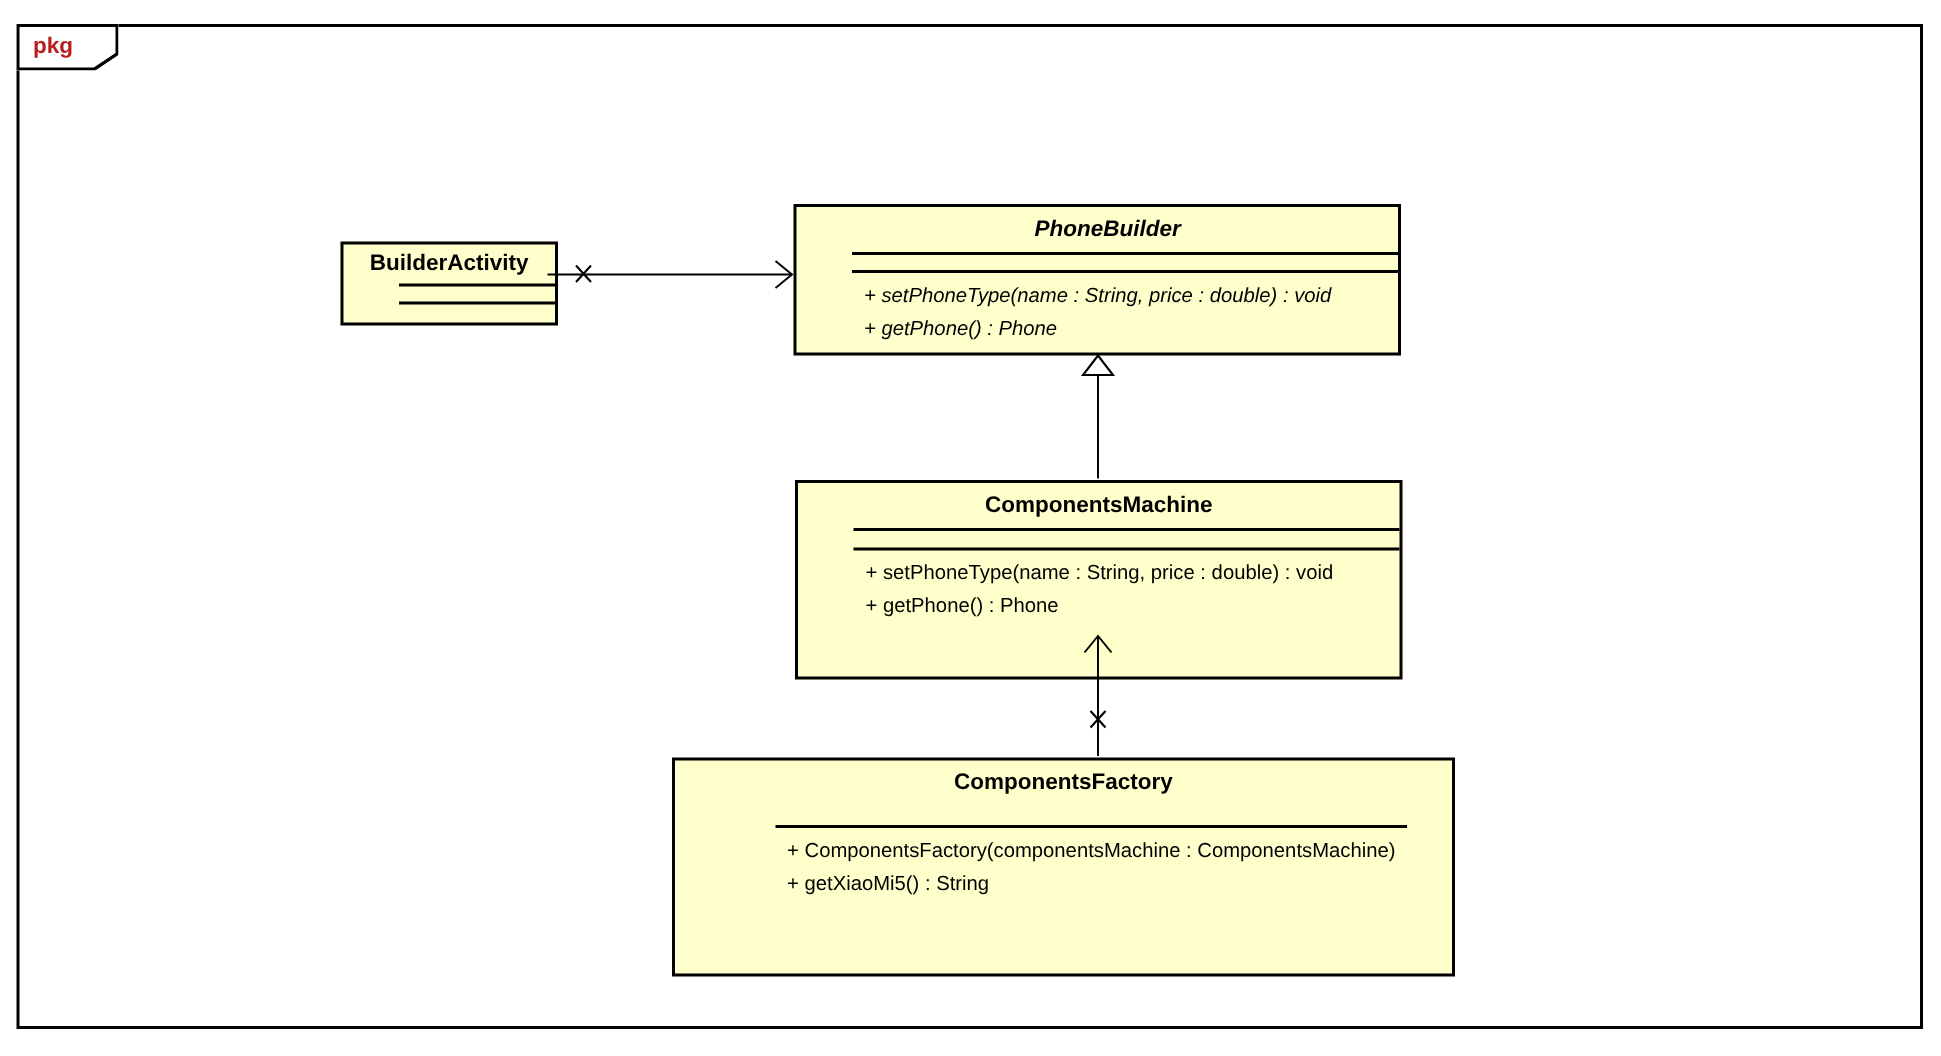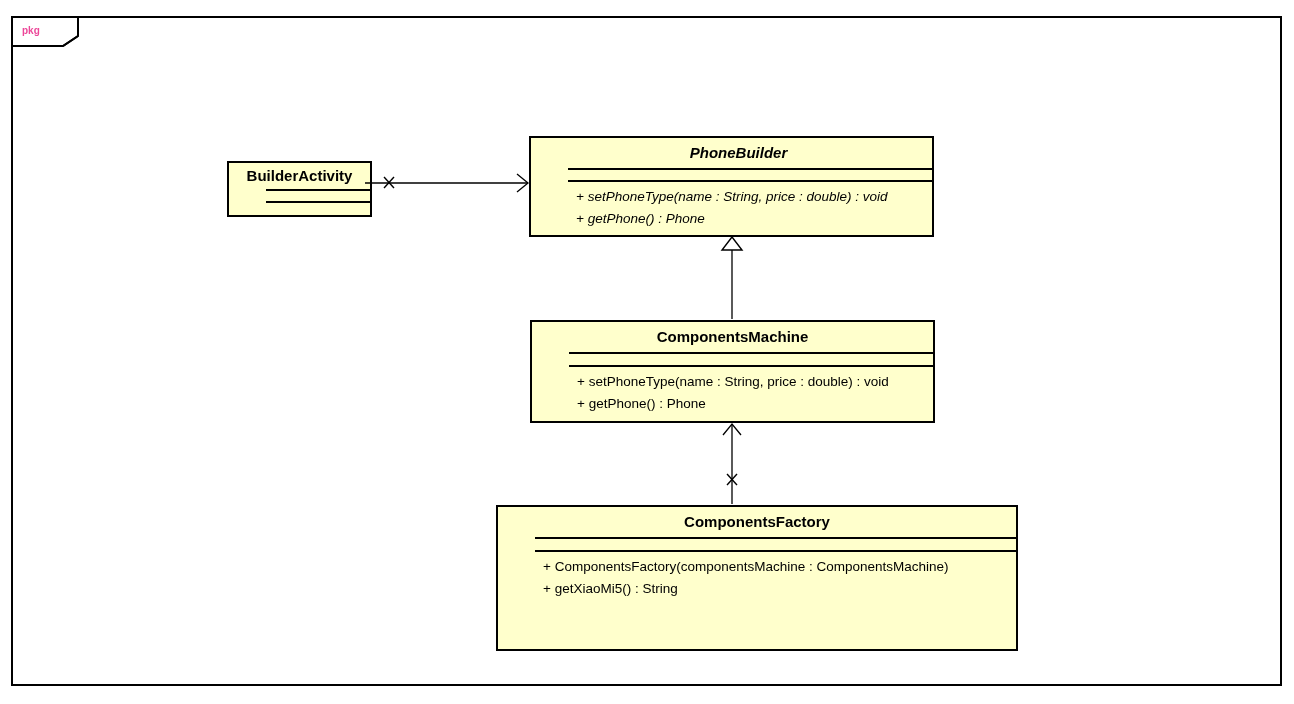--- a/index.html
+++ b/index.html
@@ -39,23 +39,23 @@
     width: 68px;
     height: 31px;
     background: #ffffff;
     border: 0;
   }
   .pkg-tab svg { display: block; }
   .pkg-tab-label {
     position: absolute;
     left: 22px;
     top: 22px;
-    font-size: 10px;
+    font-size: 15px;
     font-weight: bold;
-    color: #ec4899;
+    color: #b91c1c;
     line-height: 18px;
     letter-spacing: 0px;
     white-space: nowrap;
   }
 
   
   .uml-class {
     position: absolute;
     box-sizing: border-box;
     background: #ffffcc;
@@ -99,24 +99,24 @@
   #box-builderactivity {
     left: 227px;  top: 161px;  width: 145px;  height: 56px;
   }
   #box-builderactivity .uml-title { padding: 4px 6px 5px 6px; }
   #box-builderactivity .uml-compartment.empty { height: 10px; }
 
   #box-phonebuilder {
     left: 529px;  top: 136px;  width: 405px;  height: 101px;
   }
   #box-componentsmachine {
-    left: 530px;  top: 320px;  width: 405px;  height: 103px;
+    left: 530px;  top: 320px;  width: 405px;  height: 133px;
   }
   #box-componentsfactory {
-    left: 496px;  top: 505px;  width: 522px;  height: 146px;
+    left: 448px;  top: 505px;  width: 522px;  height: 146px; align-items: center;
   }
 
   
   .connector-layer {
     position: absolute;
     left: 0; top: 0;
     width: 1294px; height: 704px;
     pointer-events: none;
   }
   .connector-layer svg { display: block; }

